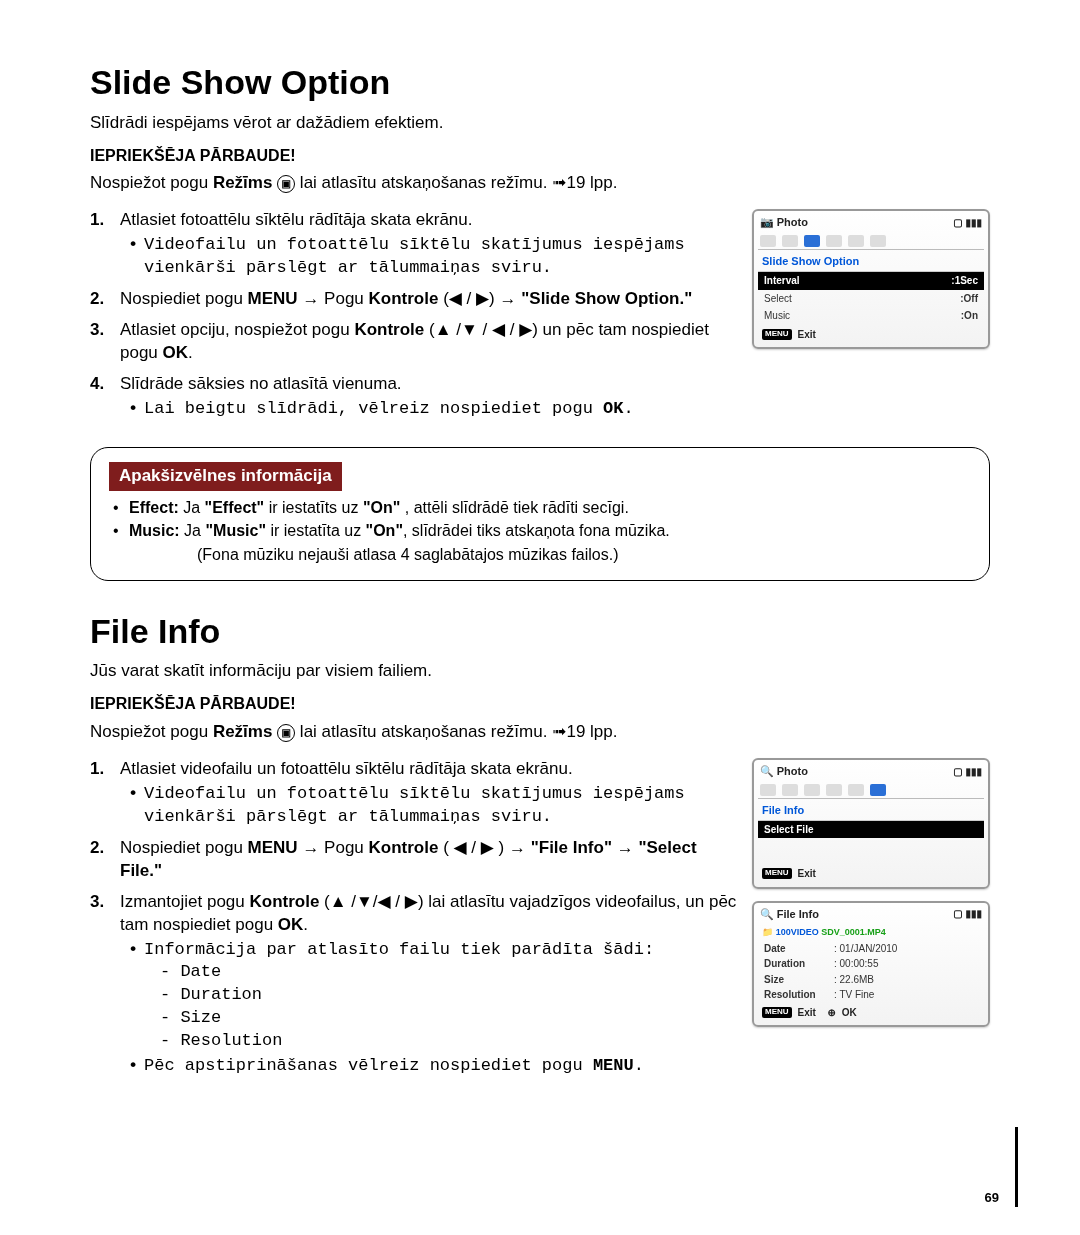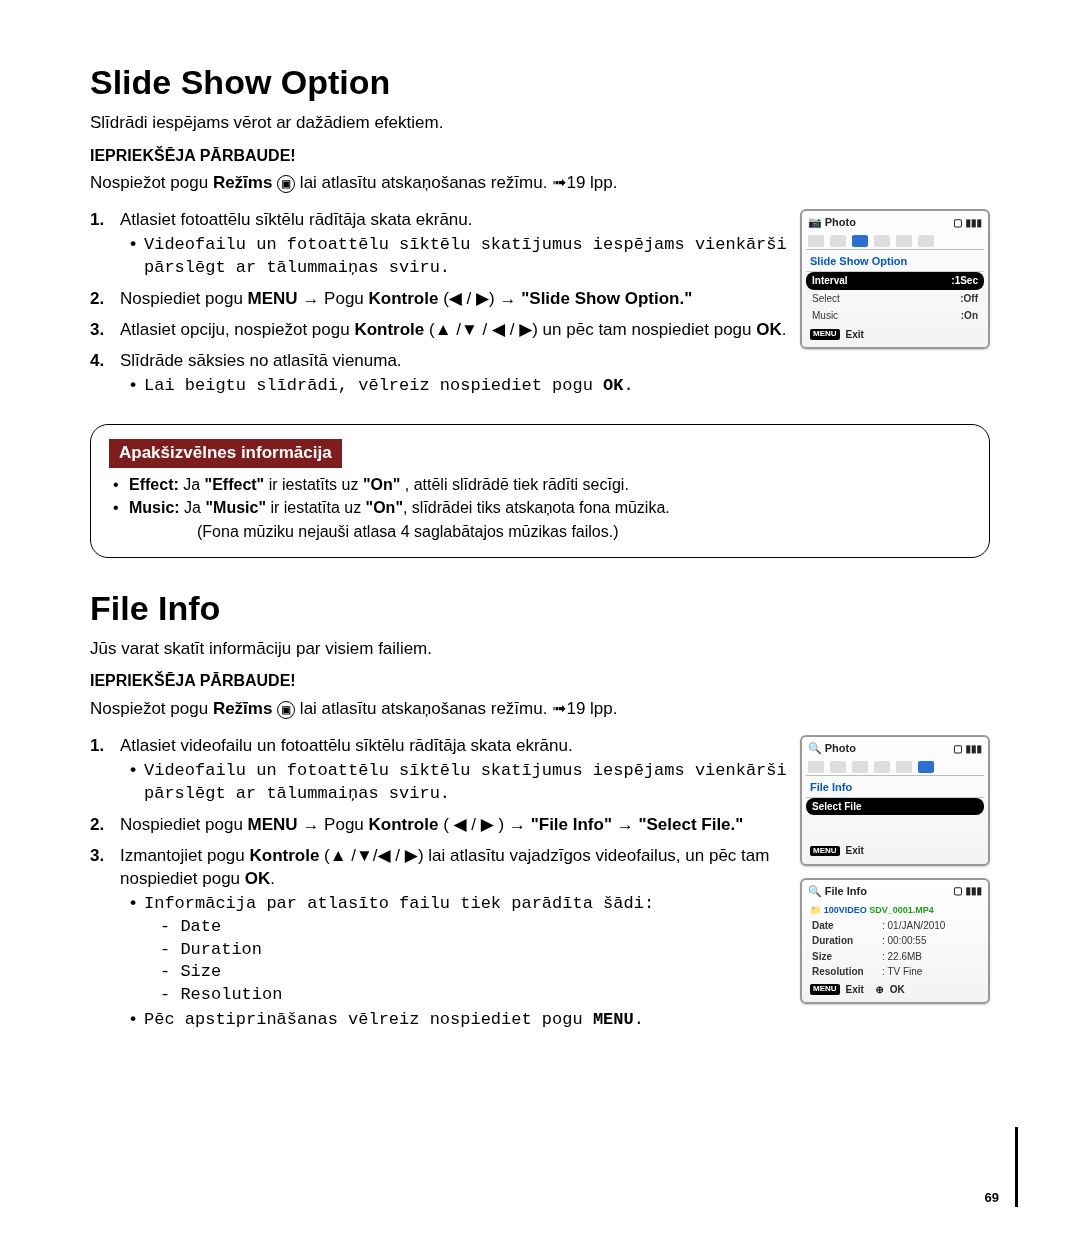--- a/index.html
+++ b/index.html
@@ -63,21 +63,21 @@
     font-size: 17px;
     margin-bottom: 6px;
   }
   .info-box ul { list-style: none; padding-left: 4px; }
   .info-box ul > li { position: relative; padding-left: 16px; font-size: 16px; margin-bottom: 2px; }
   .info-box ul > li::before { content: "•"; position: absolute; left: 0; }
   .info-box .indent { padding-left: 88px; font-size: 16px; }
 
   
   .screen {
-    width: 190px;
+    width: 238px;
     border: 2px solid #999;
     border-radius: 6px;
     background: linear-gradient(#fff, #f3f3f3);
     font-size: 10px;
     padding: 4px 4px 6px 4px;
     margin-bottom: 12px;
     box-shadow: 0 1px 2px rgba(0,0,0,.2);
   }
   .scr-top {
     display: flex;
@@ -110,21 +110,21 @@
     padding: 2px 4px;
     border-bottom: 1px solid #ccc;
   }
   .scr-row {
     display: flex;
     justify-content: space-between;
     padding: 2px 6px;
     font-size: 10px;
     color: #333;
   }
-  .scr-row.sel { background: #000; color: #fff; font-weight: bold; border-radius: 8px; }
+  .scr-row.sel { background: #000; color: #fff; font-weight: bold; border-radius: 0; }
   .scr-row .val { font-weight: bold; }
   .scr-foot {
     display: flex;
     align-items: center;
     gap: 6px;
     padding: 3px 4px 0 4px;
     font-size: 10px;
     color: #222;
     font-weight: bold;
   }

